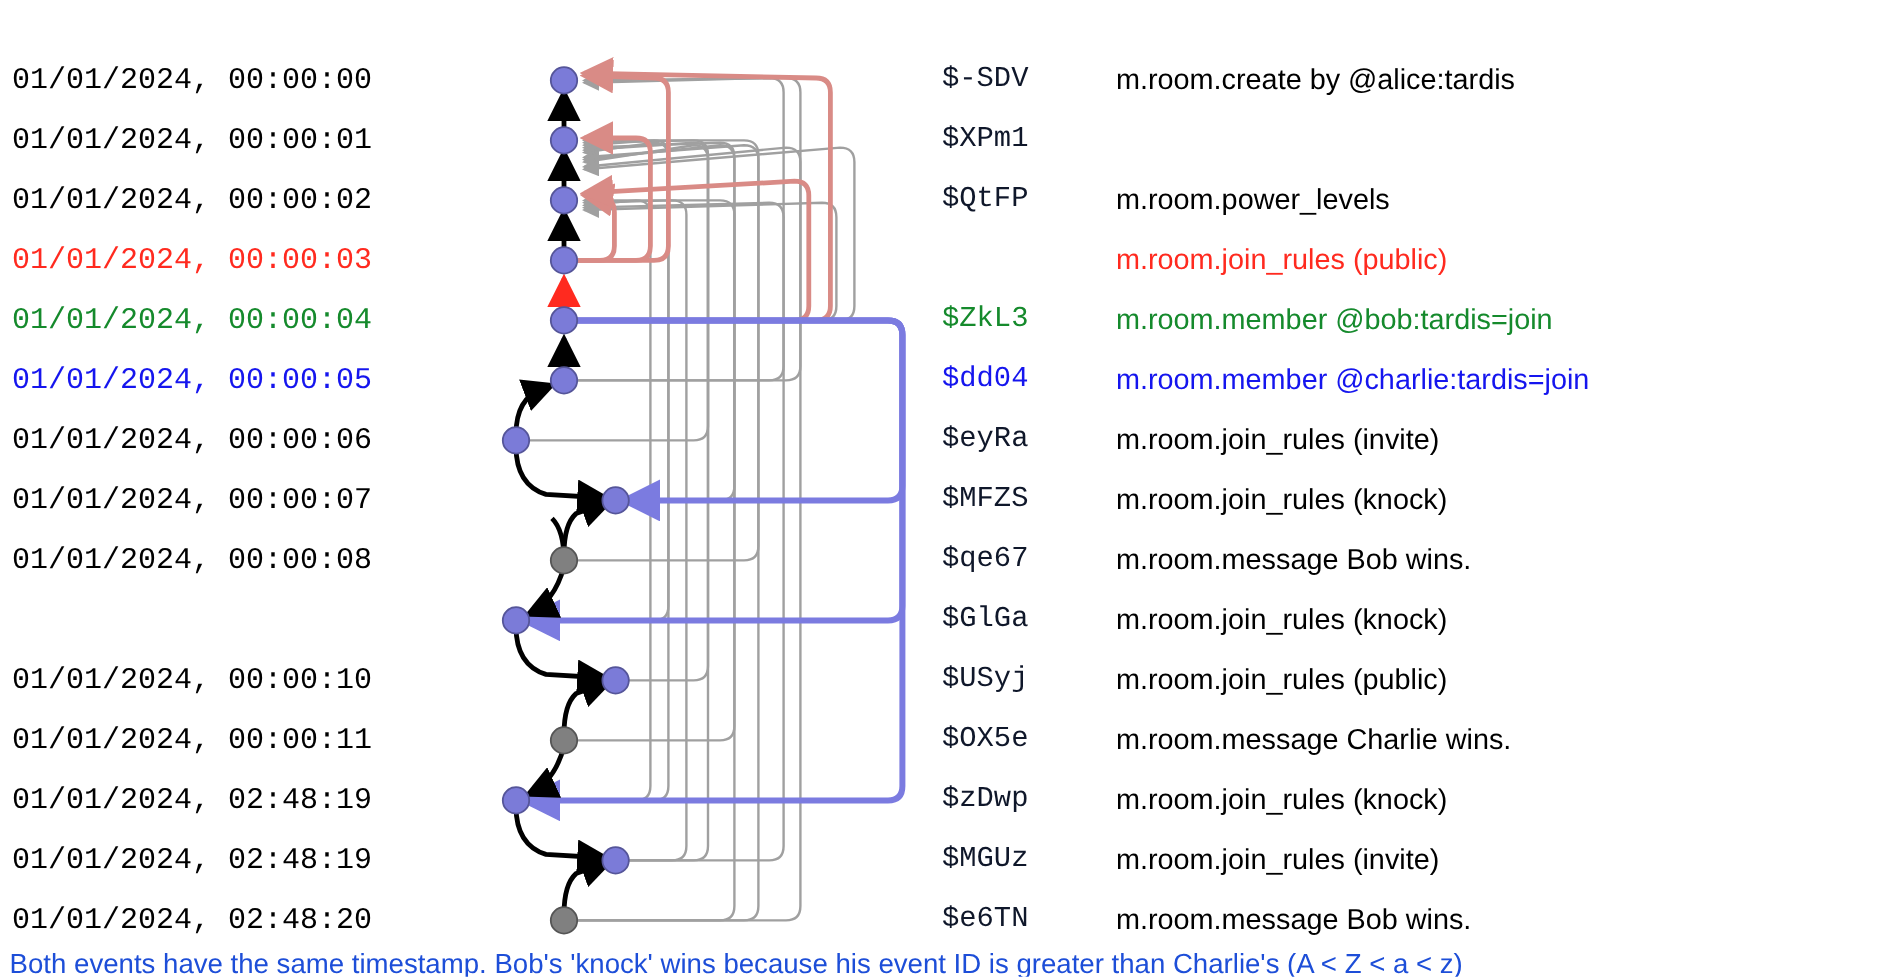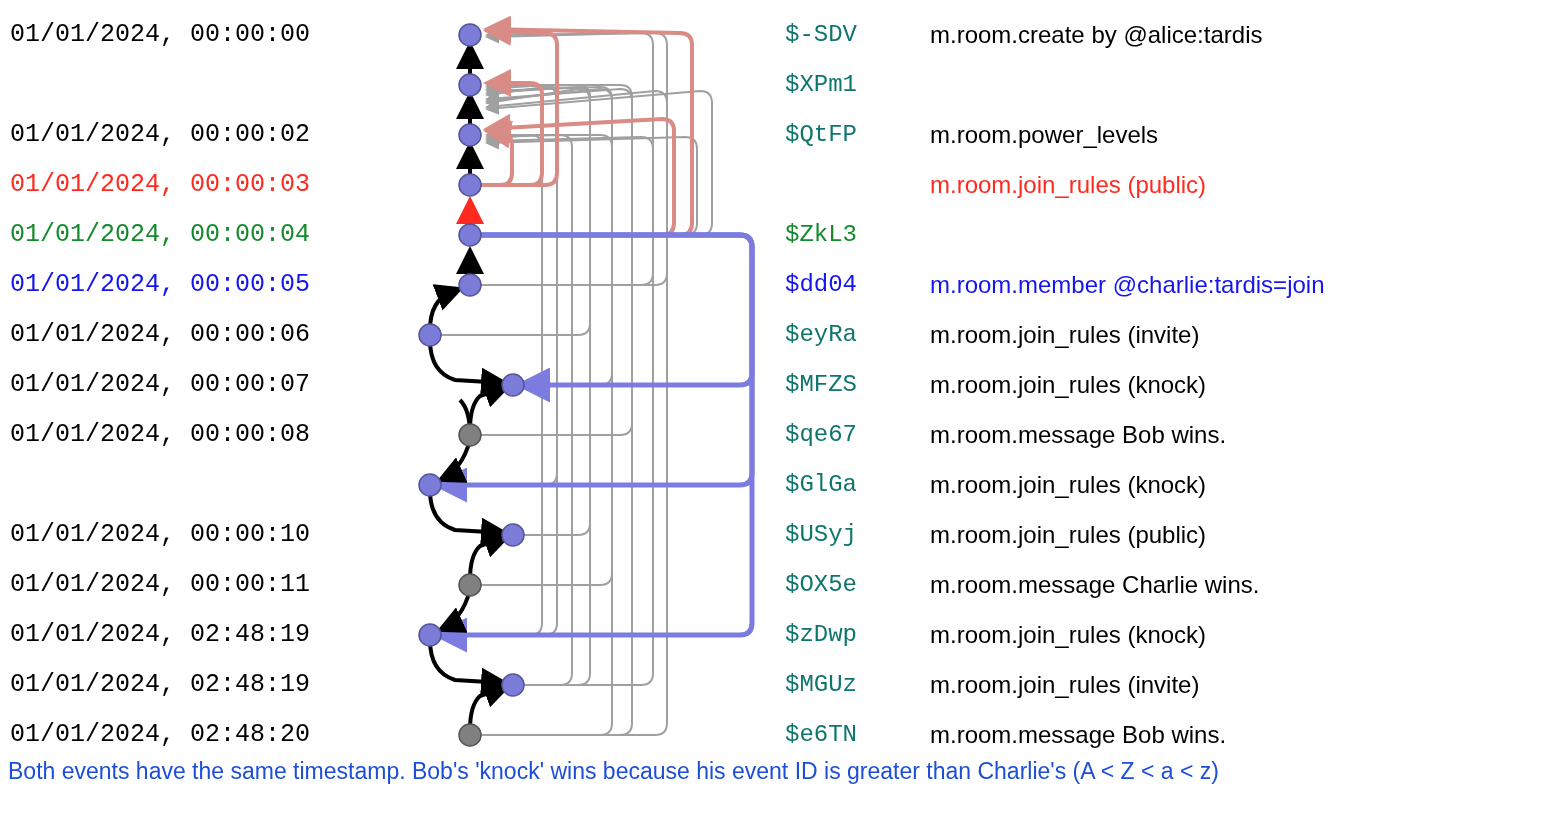--- a/index.html
+++ b/index.html
@@ -11,20 +11,21 @@
     width: 1566px;
     height: 814px;
     font-family: "Liberation Sans", sans-serif;
     overflow: hidden;
     position: relative;
   }
   #canvas {
     position: relative;
     width: 1566px;
     height: 690px;
+    margin-top: 32px;
   }
   .row {
     position: absolute;
     left: 0;
     width: 1566px;
     height: 50px;
   }
   .ts {
     position: absolute;
     left: 10px;
@@ -39,21 +40,21 @@
     white-space: pre;
   }
   .eid {
     position: absolute;
     left: 785px;
     top: 0;
     width: 135px;
     font-family: "Liberation Mono", monospace;
     font-size: 24px;
     line-height: 50px;
-    color: #0f766e;
+    color: #0f172a;
     white-space: pre;
   }
   .desc {
     position: absolute;
     left: 930px;
     top: 0;
     font-family: "Liberation Sans", sans-serif;
     font-size: 24px;
     line-height: 50px;
     color: #000000;
@@ -189,37 +190,39 @@
     </g>
   </svg>
 
   <div class="row" style="top:10px;">
     <div class="ts">01/01/2024, 00:00:00</div>
     <div class="eid">$-SDV</div>
     <div class="desc">m.room.create by @alice:tardis</div>
   </div>
 
   <div class="row" style="top:60px;">
+    <div class="ts">01/01/2024, 00:00:01</div>
     <div class="eid">$XPm1</div>
   </div>
 
   <div class="row" style="top:110px;">
     <div class="ts">01/01/2024, 00:00:02</div>
     <div class="eid">$QtFP</div>
     <div class="desc">m.room.power_levels</div>
   </div>
 
   <div class="row" style="top:160px;">
     <div class="ts c-red">01/01/2024, 00:00:03</div>
     <div class="desc c-red">m.room.join_rules (public)</div>
   </div>
 
   <div class="row" style="top:210px;">
     <div class="ts c-green">01/01/2024, 00:00:04</div>
     <div class="eid c-green">$ZkL3</div>
+    <div class="desc c-green">m.room.member @bob:tardis=join</div>
   </div>
 
   <div class="row" style="top:260px;">
     <div class="ts c-blue">01/01/2024, 00:00:05</div>
     <div class="eid c-blue">$dd04</div>
     <div class="desc c-blue">m.room.member @charlie:tardis=join</div>
   </div>
 
   <div class="row" style="top:310px;">
     <div class="ts">01/01/2024, 00:00:06</div>

